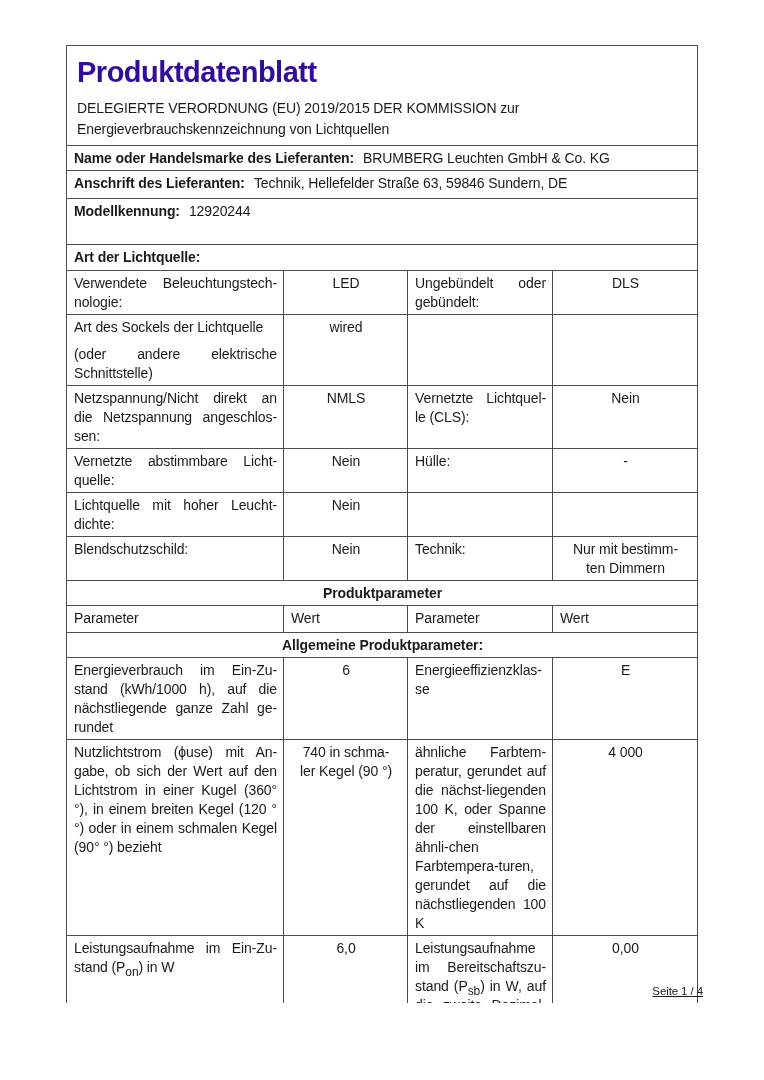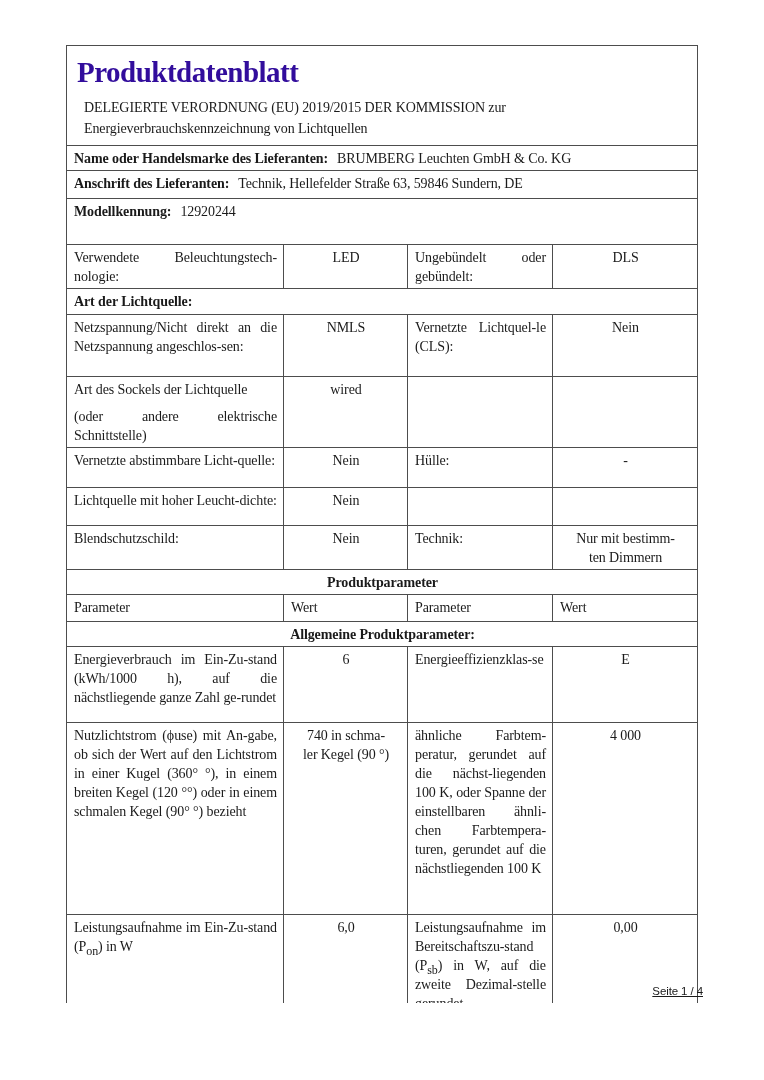--- a/index.html
+++ b/index.html
@@ -9,21 +9,20 @@
     background: #ffffff;
     position: relative;
     font-family: "Liberation Sans", sans-serif;
     color: #1a1a1a;
     overflow: hidden;
   }
   .table-clip {
     position: absolute; left: 66px; top: 45px;
     width: 632px; height: 958px;
     overflow: hidden;
-    font-family: Liberation Serif, serif;
   }
   table.doc {
     border-collapse: collapse;
     width: 631px;
     table-layout: fixed;
   }
   table.doc td {
     border: 1px solid #4d4d4d;
     vertical-align: top;
     padding: 3px 6px 2px 7px;
@@ -35,21 +34,21 @@
   .title-cell { padding: 10px 10px 6px 10px !important; }
   h1.doc-title {
     margin: 0;
     font-size: 29px;
     line-height: 32px;
     font-weight: bold;
     color: #320d9c;
     letter-spacing: -0.5px;
   }
   .regulation {
-    margin: 10px 0 0 7px;
+    margin: 10px 0 0 0;
     font-size: 14px;
     line-height: 20.5px;
     width: 480px;
   }
   .lbl { font-weight: bold; }
   .val { padding-left: 9px; }
   td.p  { text-align: justify; }
   td.v  { text-align: center; }
   td.center-bold { text-align: center; font-weight: bold; margin-top: 48px; }
   .section-row td { padding-top: 1px; padding-bottom: 0; line-height: 17px; }
@@ -96,48 +95,48 @@
         <span class="lbl">Anschrift des Lieferanten:</span><span class="val">Technik, Hellefelder Straße 63, 59846 Sundern, DE</span>
       </td>
     </tr>
 
     <tr style="height:46px">
       <td colspan="4">
         <span class="lbl">Modellkennung:</span><span class="val">12920244</span>
       </td>
     </tr>
 
-    <tr style="height:42px">
-      <td class="p">Verwendete Beleuchtungstech-nologie:</td>
-      <td class="v">LED</td>
-      <td class="p">Ungebündelt oder gebündelt:</td>
-      <td class="v">DLS</td>
-    </tr>
-
     <tr style="height:26px">
       <td colspan="4">
         <span class="lbl">Art der Lichtquelle:</span>
       </td>
     </tr>
 
-    <tr style="height:62px">
-      <td class="p">Netzspannung/Nicht direkt an die Netzspannung angeschlos-sen:</td>
-      <td class="v">NMLS</td>
-      <td class="p">Vernetzte Lichtquel-le (CLS):</td>
-      <td class="v">Nein</td>
+    <tr style="height:42px">
+      <td class="p">Verwendete Beleuchtungstech-nologie:</td>
+      <td class="v">LED</td>
+      <td class="p">Ungebündelt oder gebündelt:</td>
+      <td class="v">DLS</td>
     </tr>
 
     <tr style="height:66px">
       <td class="p">
         <div>Art des Sockels der Lichtquelle</div>
         <div class="para2">(oder andere elektrische Schnittstelle)</div>
       </td>
       <td class="v">wired</td>
       <td class="p"></td>
       <td class="v"></td>
+    </tr>
+
+    <tr style="height:62px">
+      <td class="p">Netzspannung/Nicht direkt an die Netzspannung angeschlos-sen:</td>
+      <td class="v">NMLS</td>
+      <td class="p">Vernetzte Lichtquel-le (CLS):</td>
+      <td class="v">Nein</td>
     </tr>
 
     <tr style="height:40px">
       <td class="p">Vernetzte abstimmbare Licht-quelle:</td>
       <td class="v">Nein</td>
       <td class="p">Hülle:</td>
       <td class="v">-</td>
     </tr>
 
     <tr style="height:38px">

